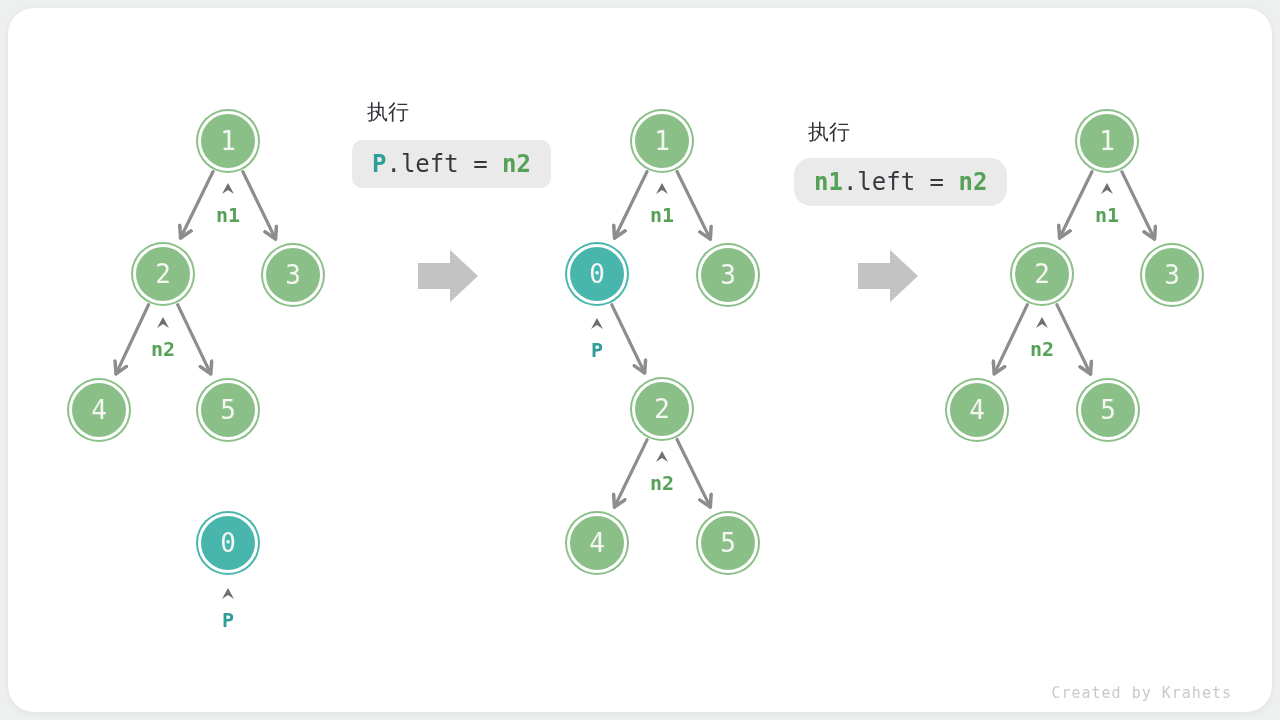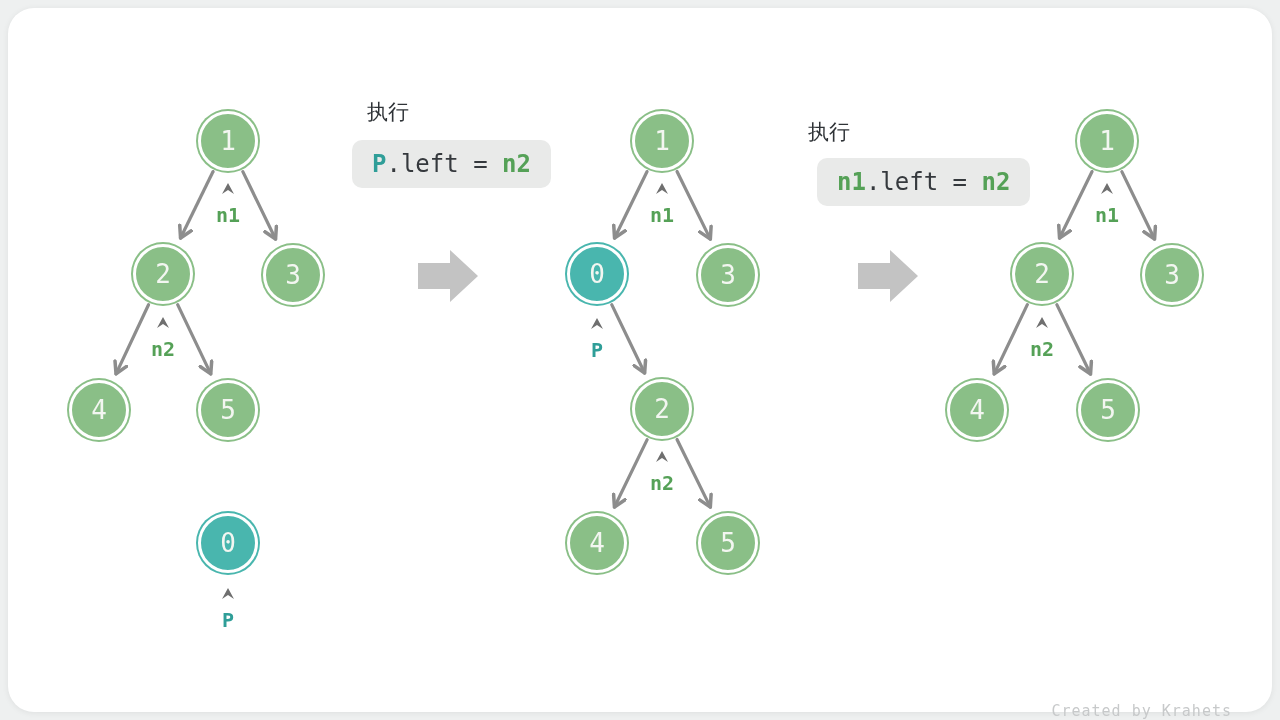--- a/index.html
+++ b/index.html
@@ -20,21 +20,21 @@
   .pointer-label.green{color:var(--label-green,#55a157);}
   .pointer-label.teal{color:var(--label-teal,#2f9e98);}
   .code-title{position:absolute;font-size:21px;color:#2f3337;font-family:"DejaVu Sans",sans-serif;}
   .code-box{position:absolute;background:var(--code-bg,#e9eae9);border-radius:10px;
         padding:7px 20px;font-family:"DejaVu Sans Mono",monospace;font-size:24px;
         line-height:34px;color:var(--code-text,#35393d);white-space:pre;}
   .code-line{white-space:pre;}
   .tok.green{color:var(--label-green,#55a157);font-weight:bold;}
   .tok.teal{color:var(--label-teal,#2f9e98);font-weight:bold;}
   .tok.plain{color:var(--code-text,#35393d);}
-  .footer{position:absolute;right:40px;top:694px;font-family:"DejaVu Sans Mono",monospace;
+  .footer{position:absolute;right:40px;top:676px;font-family:"DejaVu Sans Mono",monospace;
         font-size:15px;color:var(--footer-text,#c7c9ca);letter-spacing:1px;}
 </style>
 </head>
 <body>
 
 <div class="page" style="--node-green: #8abf87; --node-teal: #49b6ae; --label-green: #55a157; --label-teal: #2f9e98; --code-bg: #e9eae9; --code-text: #35393d; --footer-text: #c7c9ca;">
   <div class="card" id="card">
     <svg id="edge-layer" viewBox="0 0 1264 704" xmlns="http://www.w3.org/2000/svg">
         <defs>
           <marker id="ah" viewBox="0 0 10 10" refX="8" refY="5" markerWidth="5" markerHeight="5" orient="auto">
@@ -93,15 +93,15 @@
       <div class="node green" style="left: 1099px; top: 133px;">1</div>
       <div class="node green" style="left: 1034px; top: 266px;">2</div>
       <div class="node green" style="left: 1164px; top: 267px;">3</div>
       <div class="node green" style="left: 969px; top: 402px;">4</div>
       <div class="node green" style="left: 1100px; top: 402px;">5</div>
       <div class="pointer-label green" style="left: 1099px; top: 207px;">n1</div>
       <div class="pointer-label green" style="left: 1034px; top: 341px;">n2</div>
       <div class="code-title" style="left: 359px; top: 90px;">执行</div>
       <div class="code-box" style="left: 344px; top: 132px;"><div class="code-line"><span class="tok teal">P</span><span class="tok plain">.left = </span><span class="tok green">n2</span></div></div>
       <div class="code-title" style="left: 800px; top: 110px;">执行</div>
-      <div class="code-box" style="left: 809px; top: 150px;"><div class="code-line"><span class="tok green">n1</span><span class="tok plain">.left = </span><span class="tok green">n2</span></div></div>
+      <div class="code-box" style="left: 786px; top: 150px; border-radius: 17px;"><div class="code-line"><span class="tok green">n1</span><span class="tok plain">.left = </span><span class="tok green">n2</span></div></div>
     </div>
 </div>
 
 </body></html>

